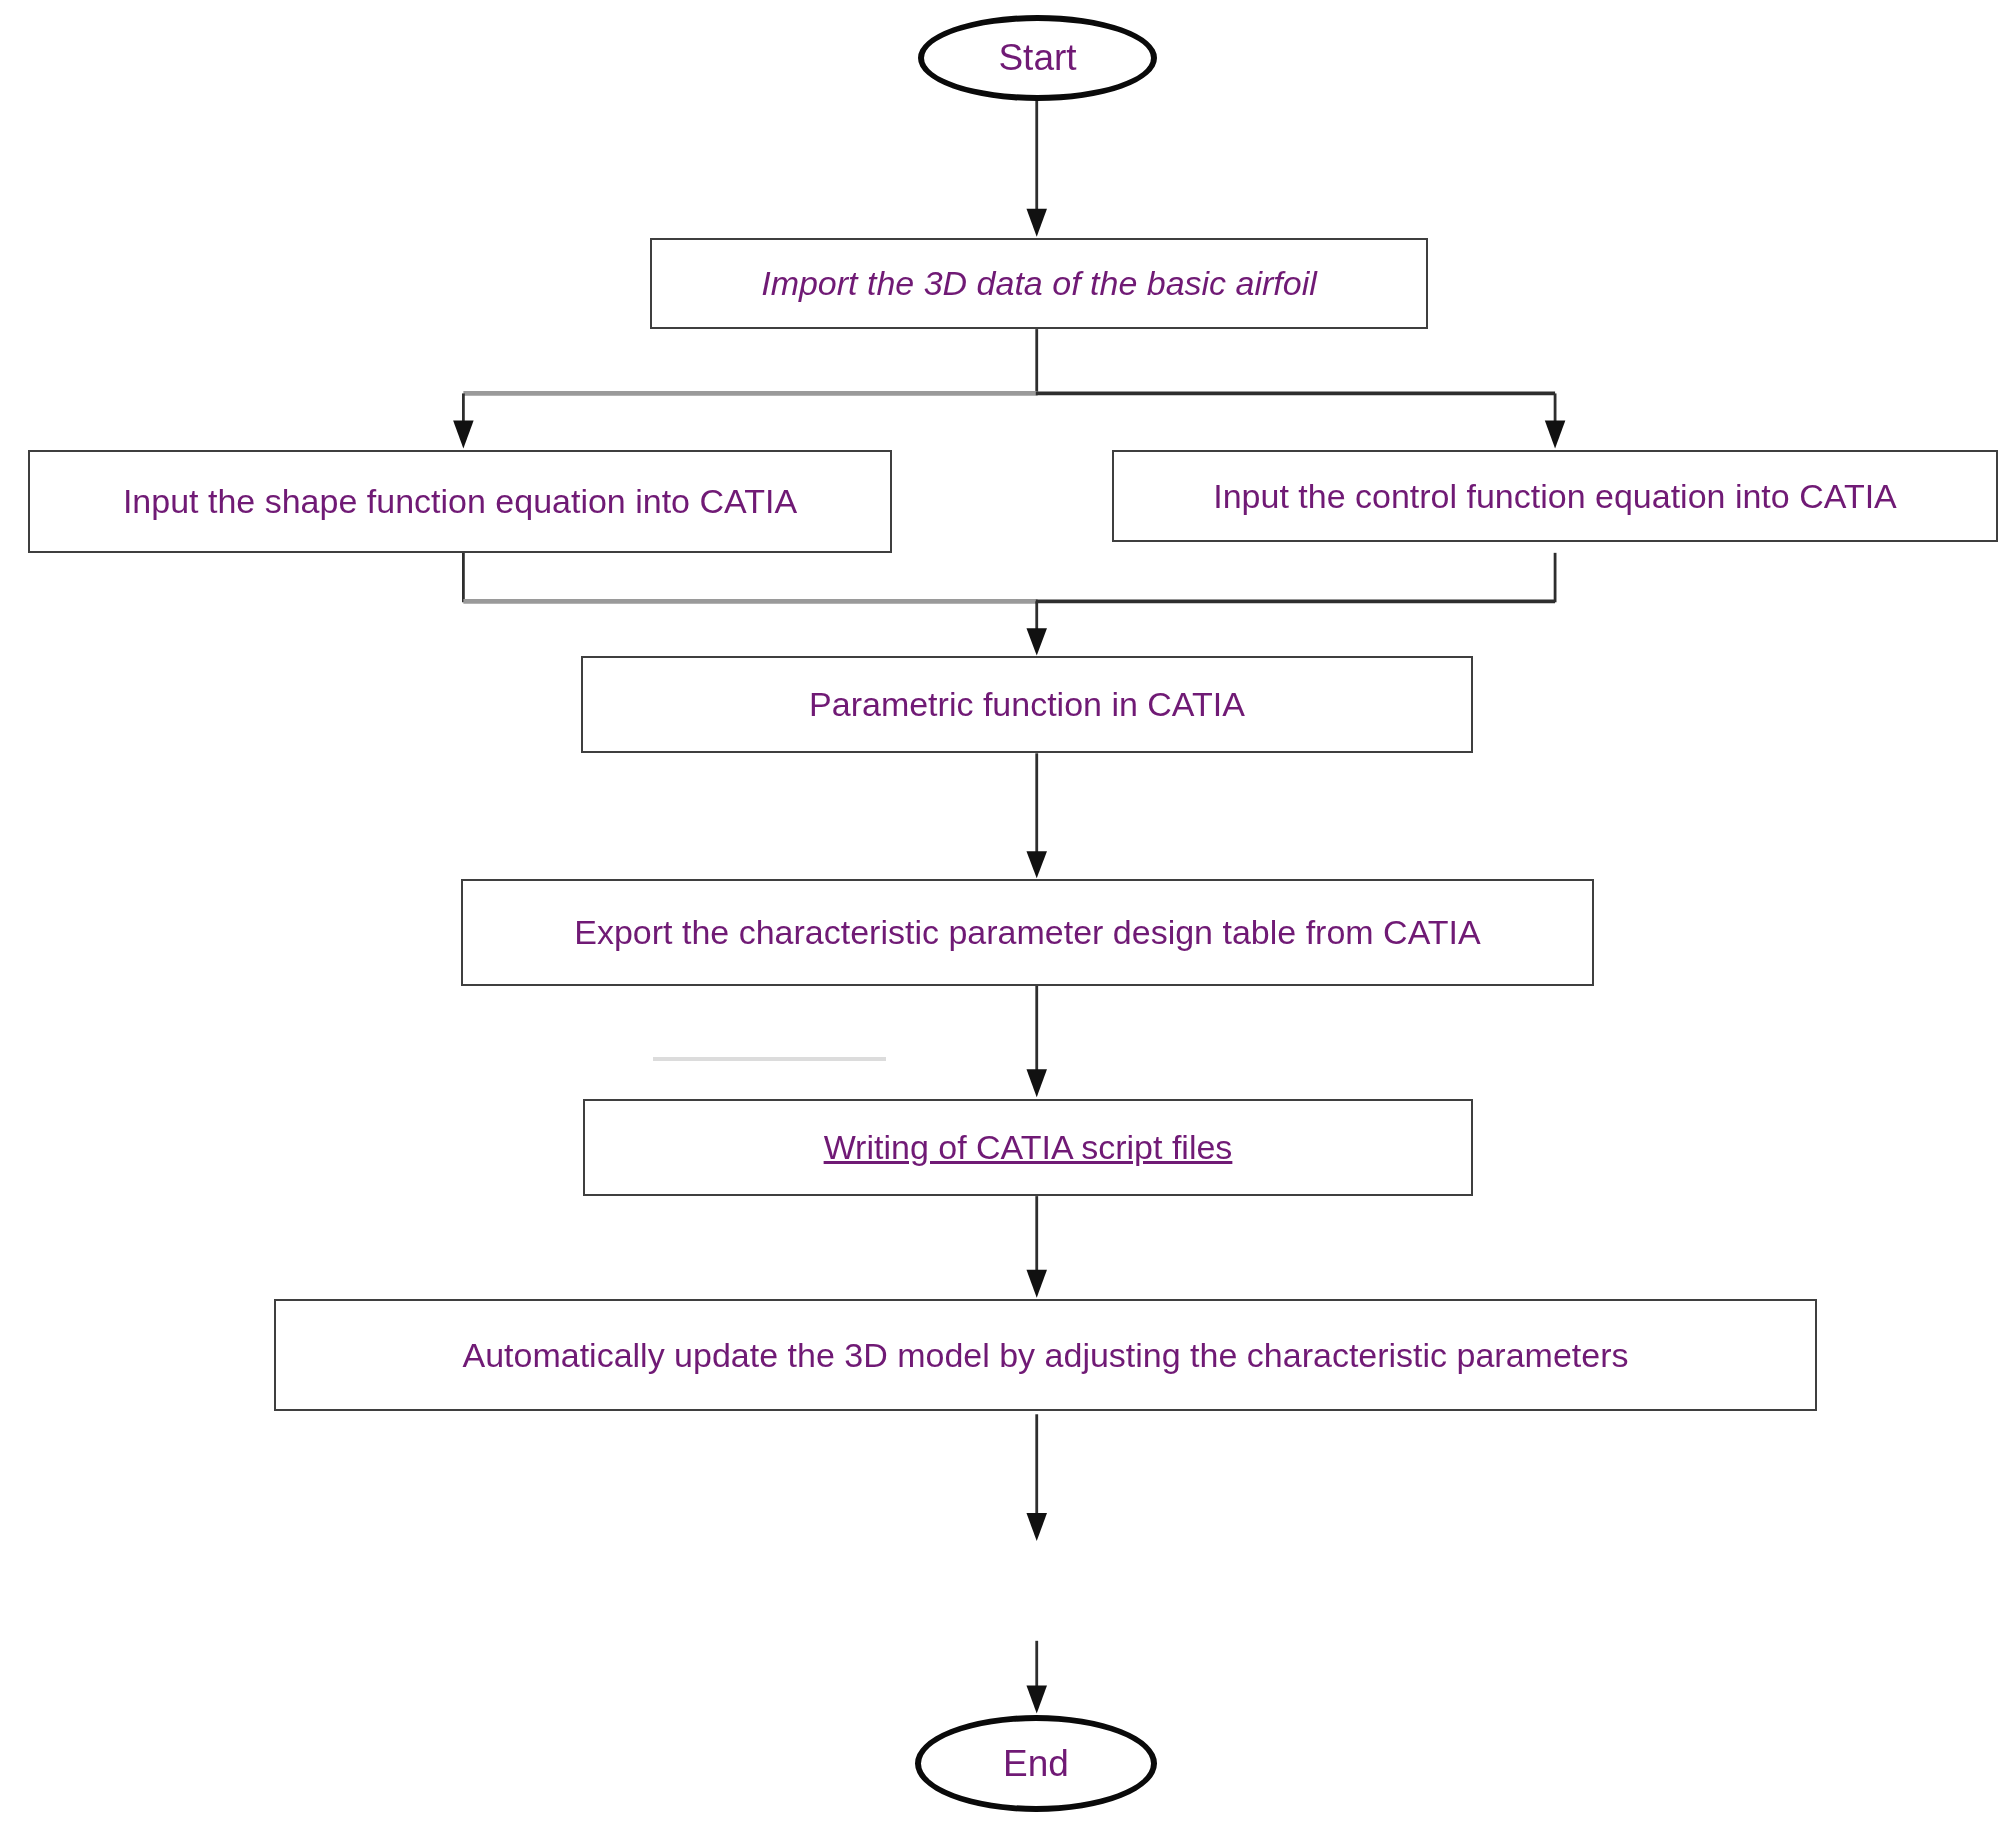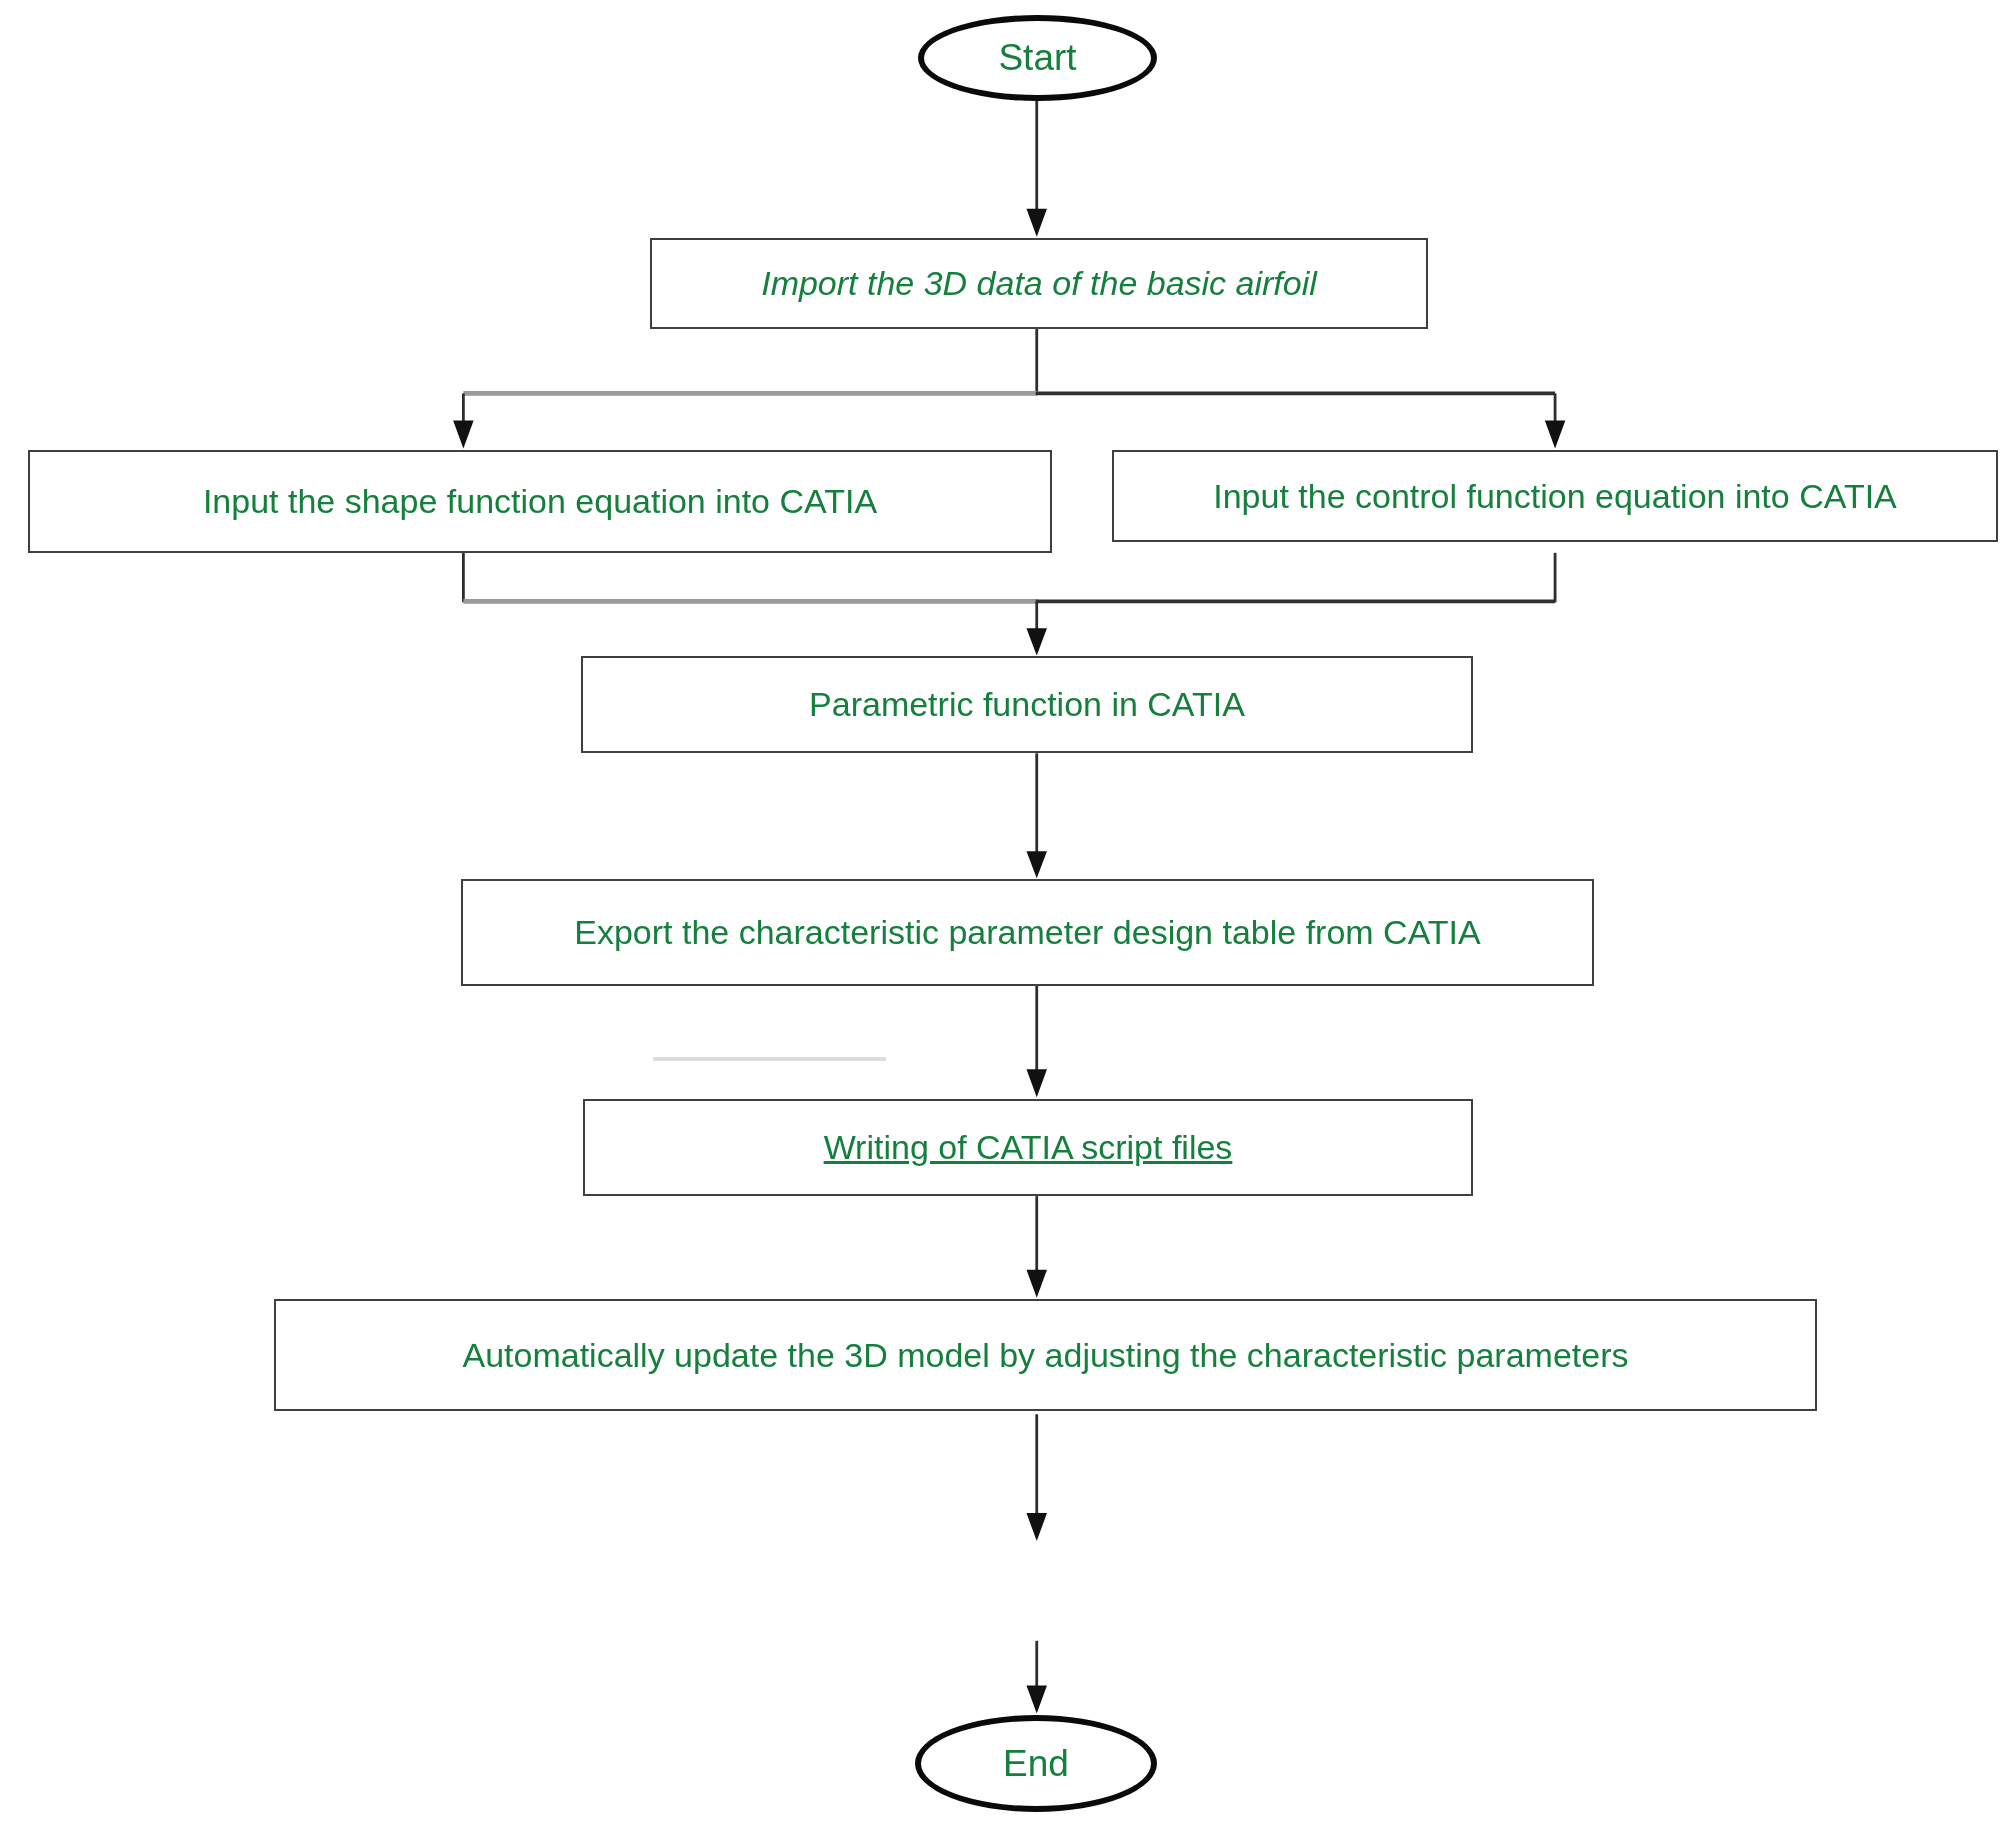--- a/index.html
+++ b/index.html
@@ -15,21 +15,21 @@
     position: absolute;
     left: 0; top: 0;
     width: 2011px; height: 1831px;
   }
   .node {
     position: absolute;
     display: flex;
     align-items: center;
     justify-content: center;
     text-align: center;
-    color: #15803d;
+    color: #701a75;
     background: #ffffff;
     box-sizing: border-box;
   }
   .process {
     border: 2.8px solid #3f3f3f;
     font-size: 34px;
   }
   .terminator {
     border: 6.5px solid #0a0a0a;
     border-radius: 50%;
@@ -89,21 +89,21 @@
   <div class="artifact-line" style="left:653px; top:1057px; width:233px; height:3.7px;"></div>
 
   <div class="node terminator" style="left:918px; top:15px; width:239px; height:86px;">
     <span class="label">Start</span>
   </div>
 
   <div class="node process" style="left:650px; top:238px; width:778px; height:91px;font-style:italic;">
     <span class="label">Import the 3D data of the basic airfoil</span>
   </div>
 
-  <div class="node process" style="left:28px; top:450px; width:1024px; height:103px;">
+  <div class="node process" style="left:28px; top:450px; width:864px; height:103px;">
     <span class="label">Input the shape function equation into CATIA</span>
   </div>
 
   <div class="node process" style="left:1112px; top:450px; width:886px; height:92px;">
     <span class="label">Input the control function equation into CATIA</span>
   </div>
 
   <div class="node process" style="left:581px; top:656px; width:892px; height:97px;">
     <span class="label">Parametric function in CATIA</span>
   </div>

